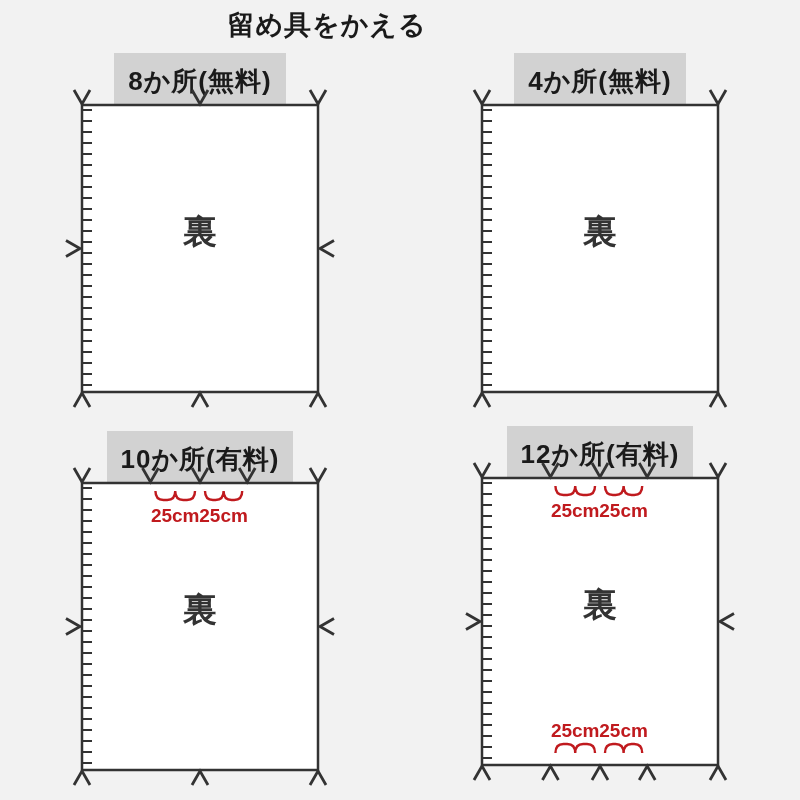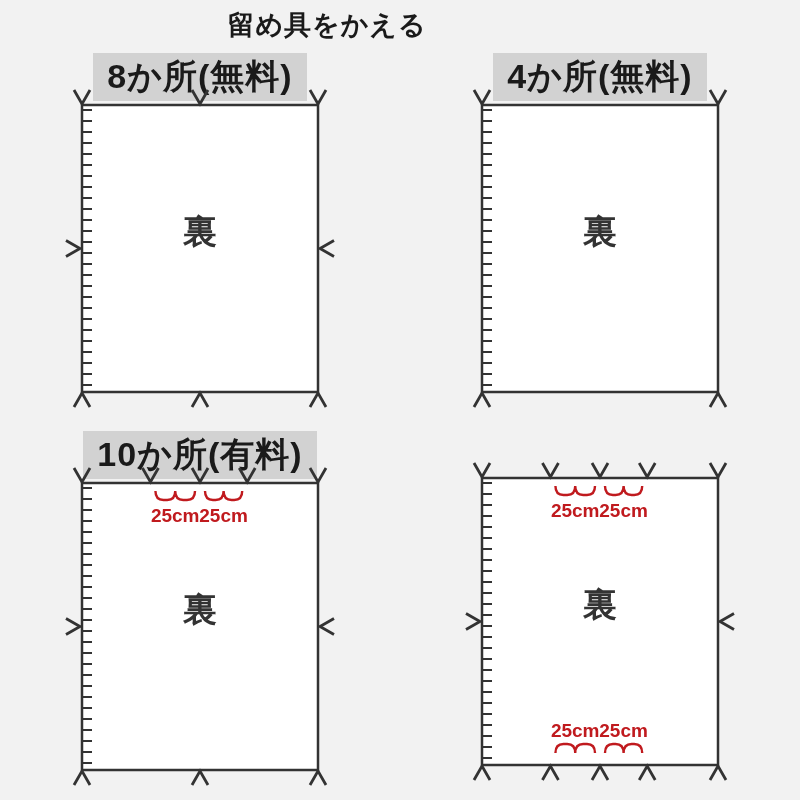--- a/index.html
+++ b/index.html
@@ -23,22 +23,22 @@
   .panel--tr{left:400px;top:45px;}
   .panel--bl{left:0;top:427px;}
   .panel--br{left:400px;top:422px;}
   .panel-label-wrap{text-align:center;}
   .panel--top .panel-label-wrap{padding-top:8px;}
   .panel--bottom .panel-label-wrap{padding-top:4px;}
   .panel-label{
     display:inline-block;
     background:var(--label-bg,#d4d4d4);
     color:#1a1a1a;
-    font-size:34px;font-weight:bold;
-    padding:1px 14px;
+    font-size:26px;font-weight:bold;
+    padding:11px 14px;
     letter-spacing:1px;
   }
   .diagram{position:absolute;left:0;width:400px;height:340px;}
   .panel--top .diagram{top:42px;}
   .panel--bottom .diagram{top:38px;}
   .diagram svg{display:block;}
 </style>
 </head>
 <body>
 
@@ -104,20 +104,23 @@
           <text x="200" y="155.5" text-anchor="middle" font-size="34" font-weight="bold" fill="#333333">裏</text>
           <path d="M 155.44 26 Q 155.44 35 163.44 35 L 167.22 35 Q 175.22 35 175.22 26 Q 175.22 35 183.22 35 L 187 35 Q 195 35 195 26" fill="none" stroke="#c01a1e" stroke-width="2.4"></path>
           <text x="175.22" y="57" text-anchor="middle" font-size="19" font-weight="bold" fill="#c01a1e">25cm</text>
           <path d="M 205 26 Q 205 35 213 35 L 215.6 35 Q 223.6 35 223.6 26 Q 223.6 35 231.6 35 L 234.2 35 Q 242.2 35 242.2 26" fill="none" stroke="#c01a1e" stroke-width="2.4"></path>
           <text x="223.6" y="57" text-anchor="middle" font-size="19" font-weight="bold" fill="#c01a1e">25cm</text>
         </svg>
       </div>
   </section>
 
   <section class="panel panel--br panel--bottom">
+    <div class="panel-label-wrap">
+      <span class="panel-label">12か所(有料)</span>
+    </div>
     <div class="diagram">
         <svg viewBox="0 0 400 340" width="400" height="340">
           <rect x="82" y="18" width="236" height="287" fill="#ffffff" stroke="#333333" stroke-width="2.5"></rect>
           <path d="M 83 23 h 9 M 83 34 h 9 M 83 45 h 9 M 83 56 h 9 M 83 67 h 9 M 83 78 h 9 M 83 89 h 9 M 83 100 h 9 M 83 111 h 9 M 83 122 h 9 M 83 133 h 9 M 83 144 h 9 M 83 155 h 9 M 83 166 h 9 M 83 177 h 9 M 83 188 h 9 M 83 199 h 9 M 83 210 h 9 M 83 221 h 9 M 83 232 h 9 M 83 243 h 9 M 83 254 h 9 M 83 265 h 9 M 83 276 h 9 M 83 287 h 9 M 83 298 h 9 " stroke="#333333" stroke-width="2.2" fill="none"></path>
           <polyline points="74,3 82,17 90,3" fill="none" stroke="#333333" stroke-width="2.8"></polyline>
           <polyline points="142.44,3 150.44,17 158.44,3" fill="none" stroke="#333333" stroke-width="2.8"></polyline>
           <polyline points="192,3 200,17 208,3" fill="none" stroke="#333333" stroke-width="2.8"></polyline>
           <polyline points="239.2,3 247.2,17 255.2,3" fill="none" stroke="#333333" stroke-width="2.8"></polyline>
           <polyline points="310,3 318,17 326,3" fill="none" stroke="#333333" stroke-width="2.8"></polyline>
           <polyline points="74,320 82,306 90,320" fill="none" stroke="#333333" stroke-width="2.8"></polyline>

